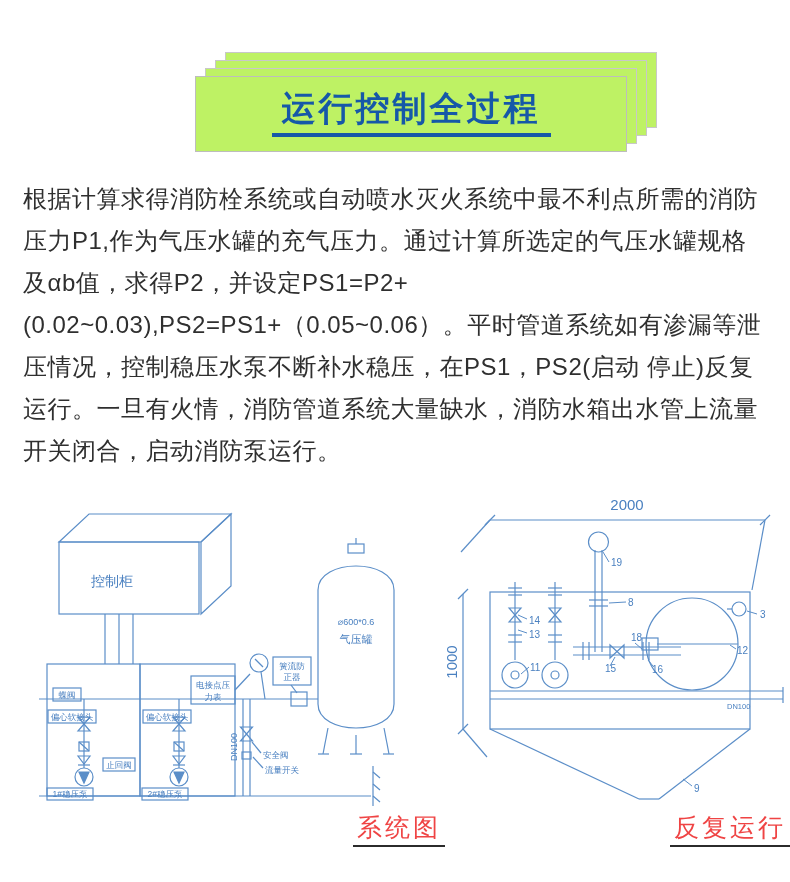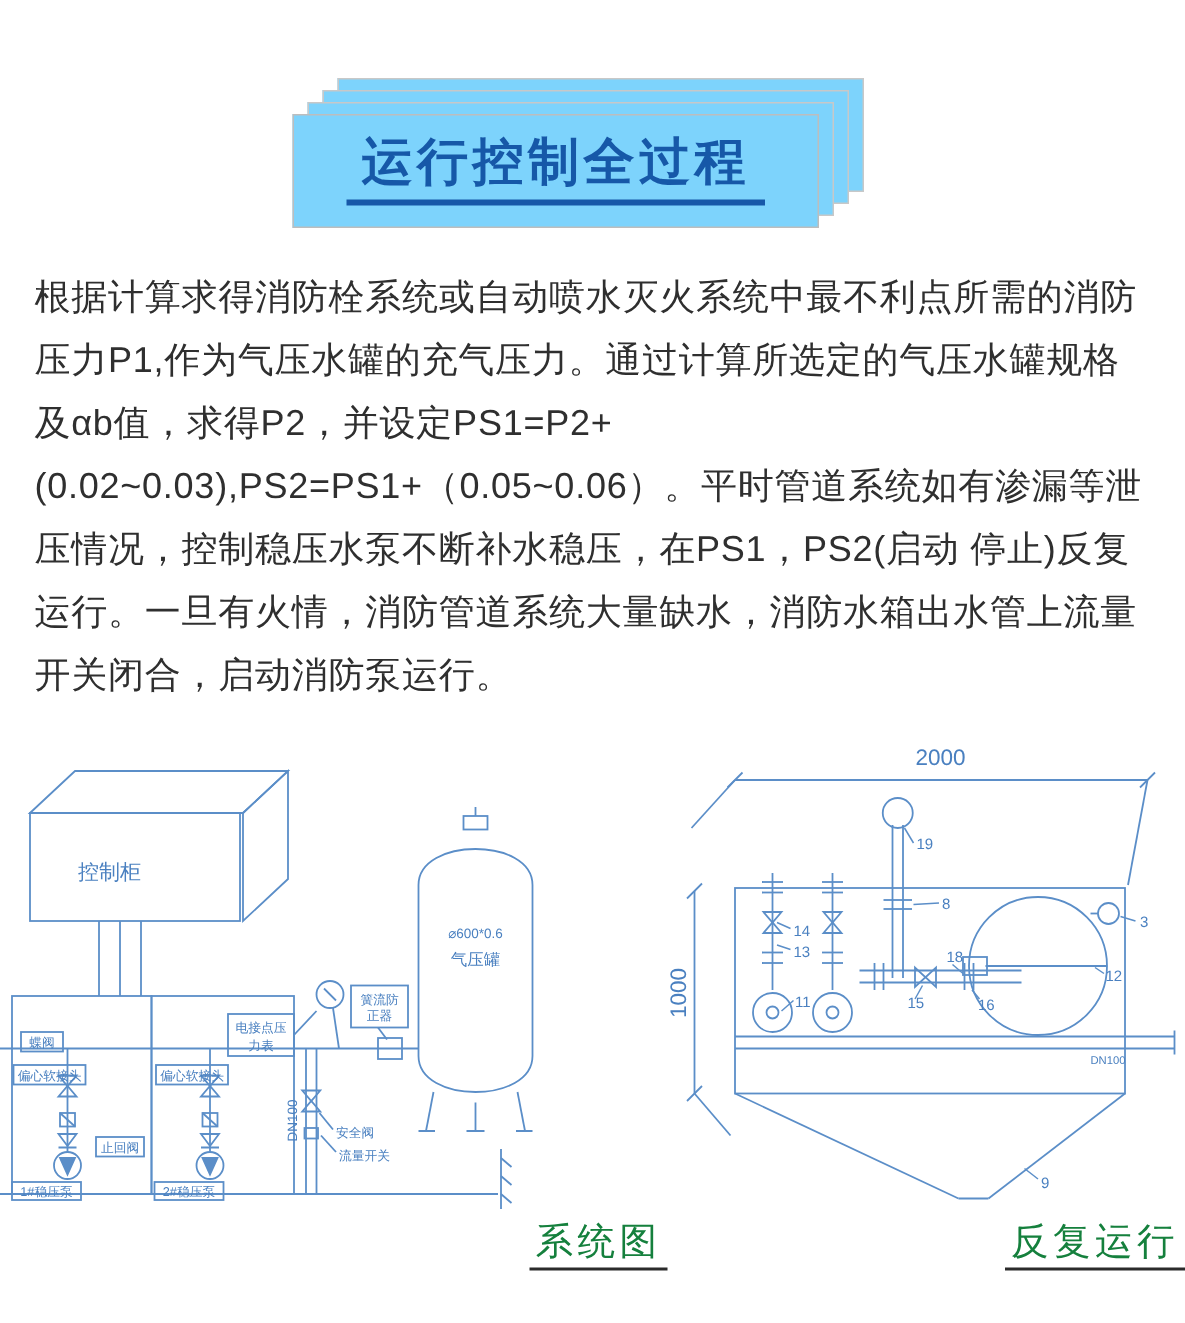--- a/index.html
+++ b/index.html
@@ -6,49 +6,49 @@
   html,body { background:#fff; }
   body {
     width:790px; height:882px; overflow:hidden;
     font-family:"Liberation Sans","DejaVu Sans",sans-serif;
     color:#303030;
   }
   .page { width:790px; height:882px; position:relative; background:#fff; }
 
   
   .title-wrap { position:relative; width:400px; height:100px; margin:52px auto 0; }
-  .paper { position:absolute; width:351px; height:76px; background:#7dd3fc; border:1px solid #c8c8c8; }
+  .paper { position:absolute; width:432px; height:76px; background:#bef264; border:1px solid #c8c8c8; }
   .paper.p3 { left:30px; top:0; }
   .paper.p2 { left:20px; top:8px; }
   .paper.p1 { left:10px; top:16px; }
   .paper.front { left:0; top:24px; display:flex; align-items:center; justify-content:center; border-color:#bdbdbd; }
   .main-title {
     font-size:34px; font-weight:bold; color:#1658a8; letter-spacing:3px;
     border-bottom:4px solid #1658a8; padding:0 10px 8px; line-height:1; white-space:nowrap;
   }
 
   
   .intro {
     width:744px; margin:26px auto 12px;
     font-size:24px; line-height:42px; letter-spacing:0.5px;
     color:#2f2f2f; text-align:left;
   }
 
   
   .figures { display:flex; margin-top:22px; }
   figure { text-align:right; }
-  figure.sys { width:445px; }
+  figure.sys { width:445px;padding-left:39px; }
   figure.plan { width:345px; }
   svg { display:block; }
   svg text { font-family:"Liberation Sans","DejaVu Sans",sans-serif; fill:#4a80c0; }
   figcaption { margin-top:2px; }
   .cap {
     display:inline-block;
     font-family:Liberation Sans, sans-serif;
-    font-size:25px; color:#15803d; letter-spacing:3px;
+    font-size:25px; color:#ef4444; letter-spacing:3px;
     border-bottom:2px solid #2b2b2b; padding:0 4px 1px;
   }
 </style>
 </head>
 <body>
 
 <div class="page">
 
   <div class="title-wrap">
     <div class="paper p3"></div>

